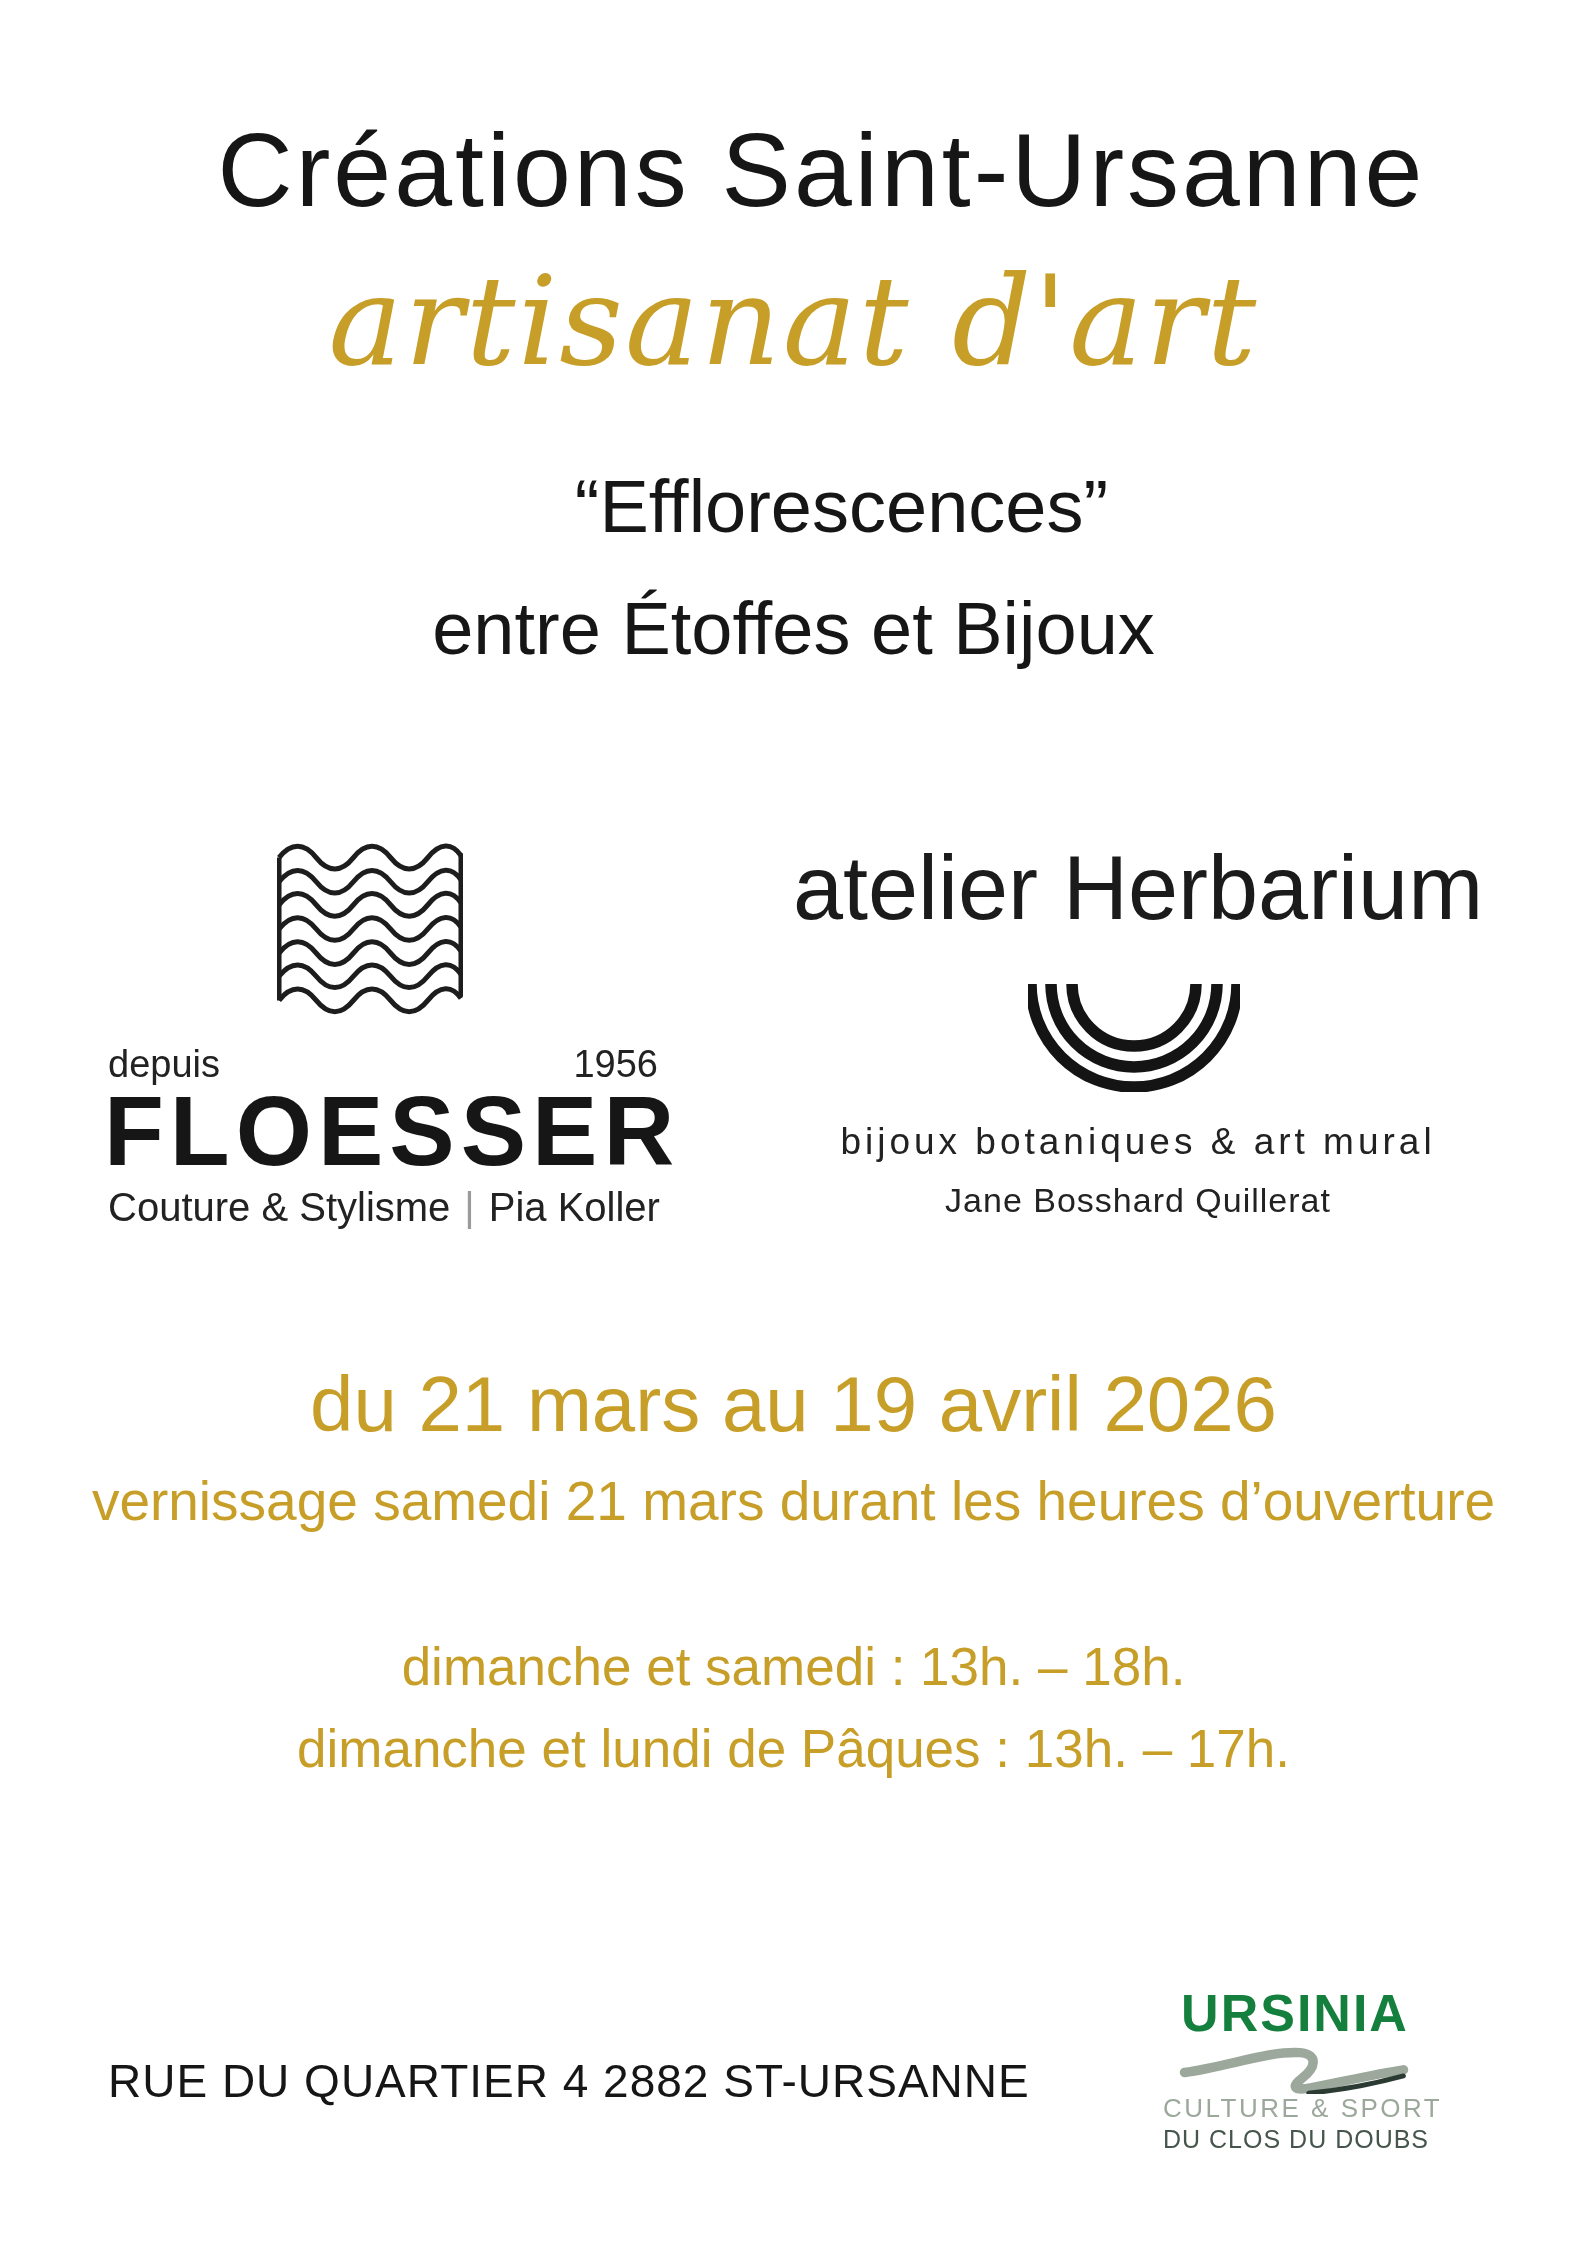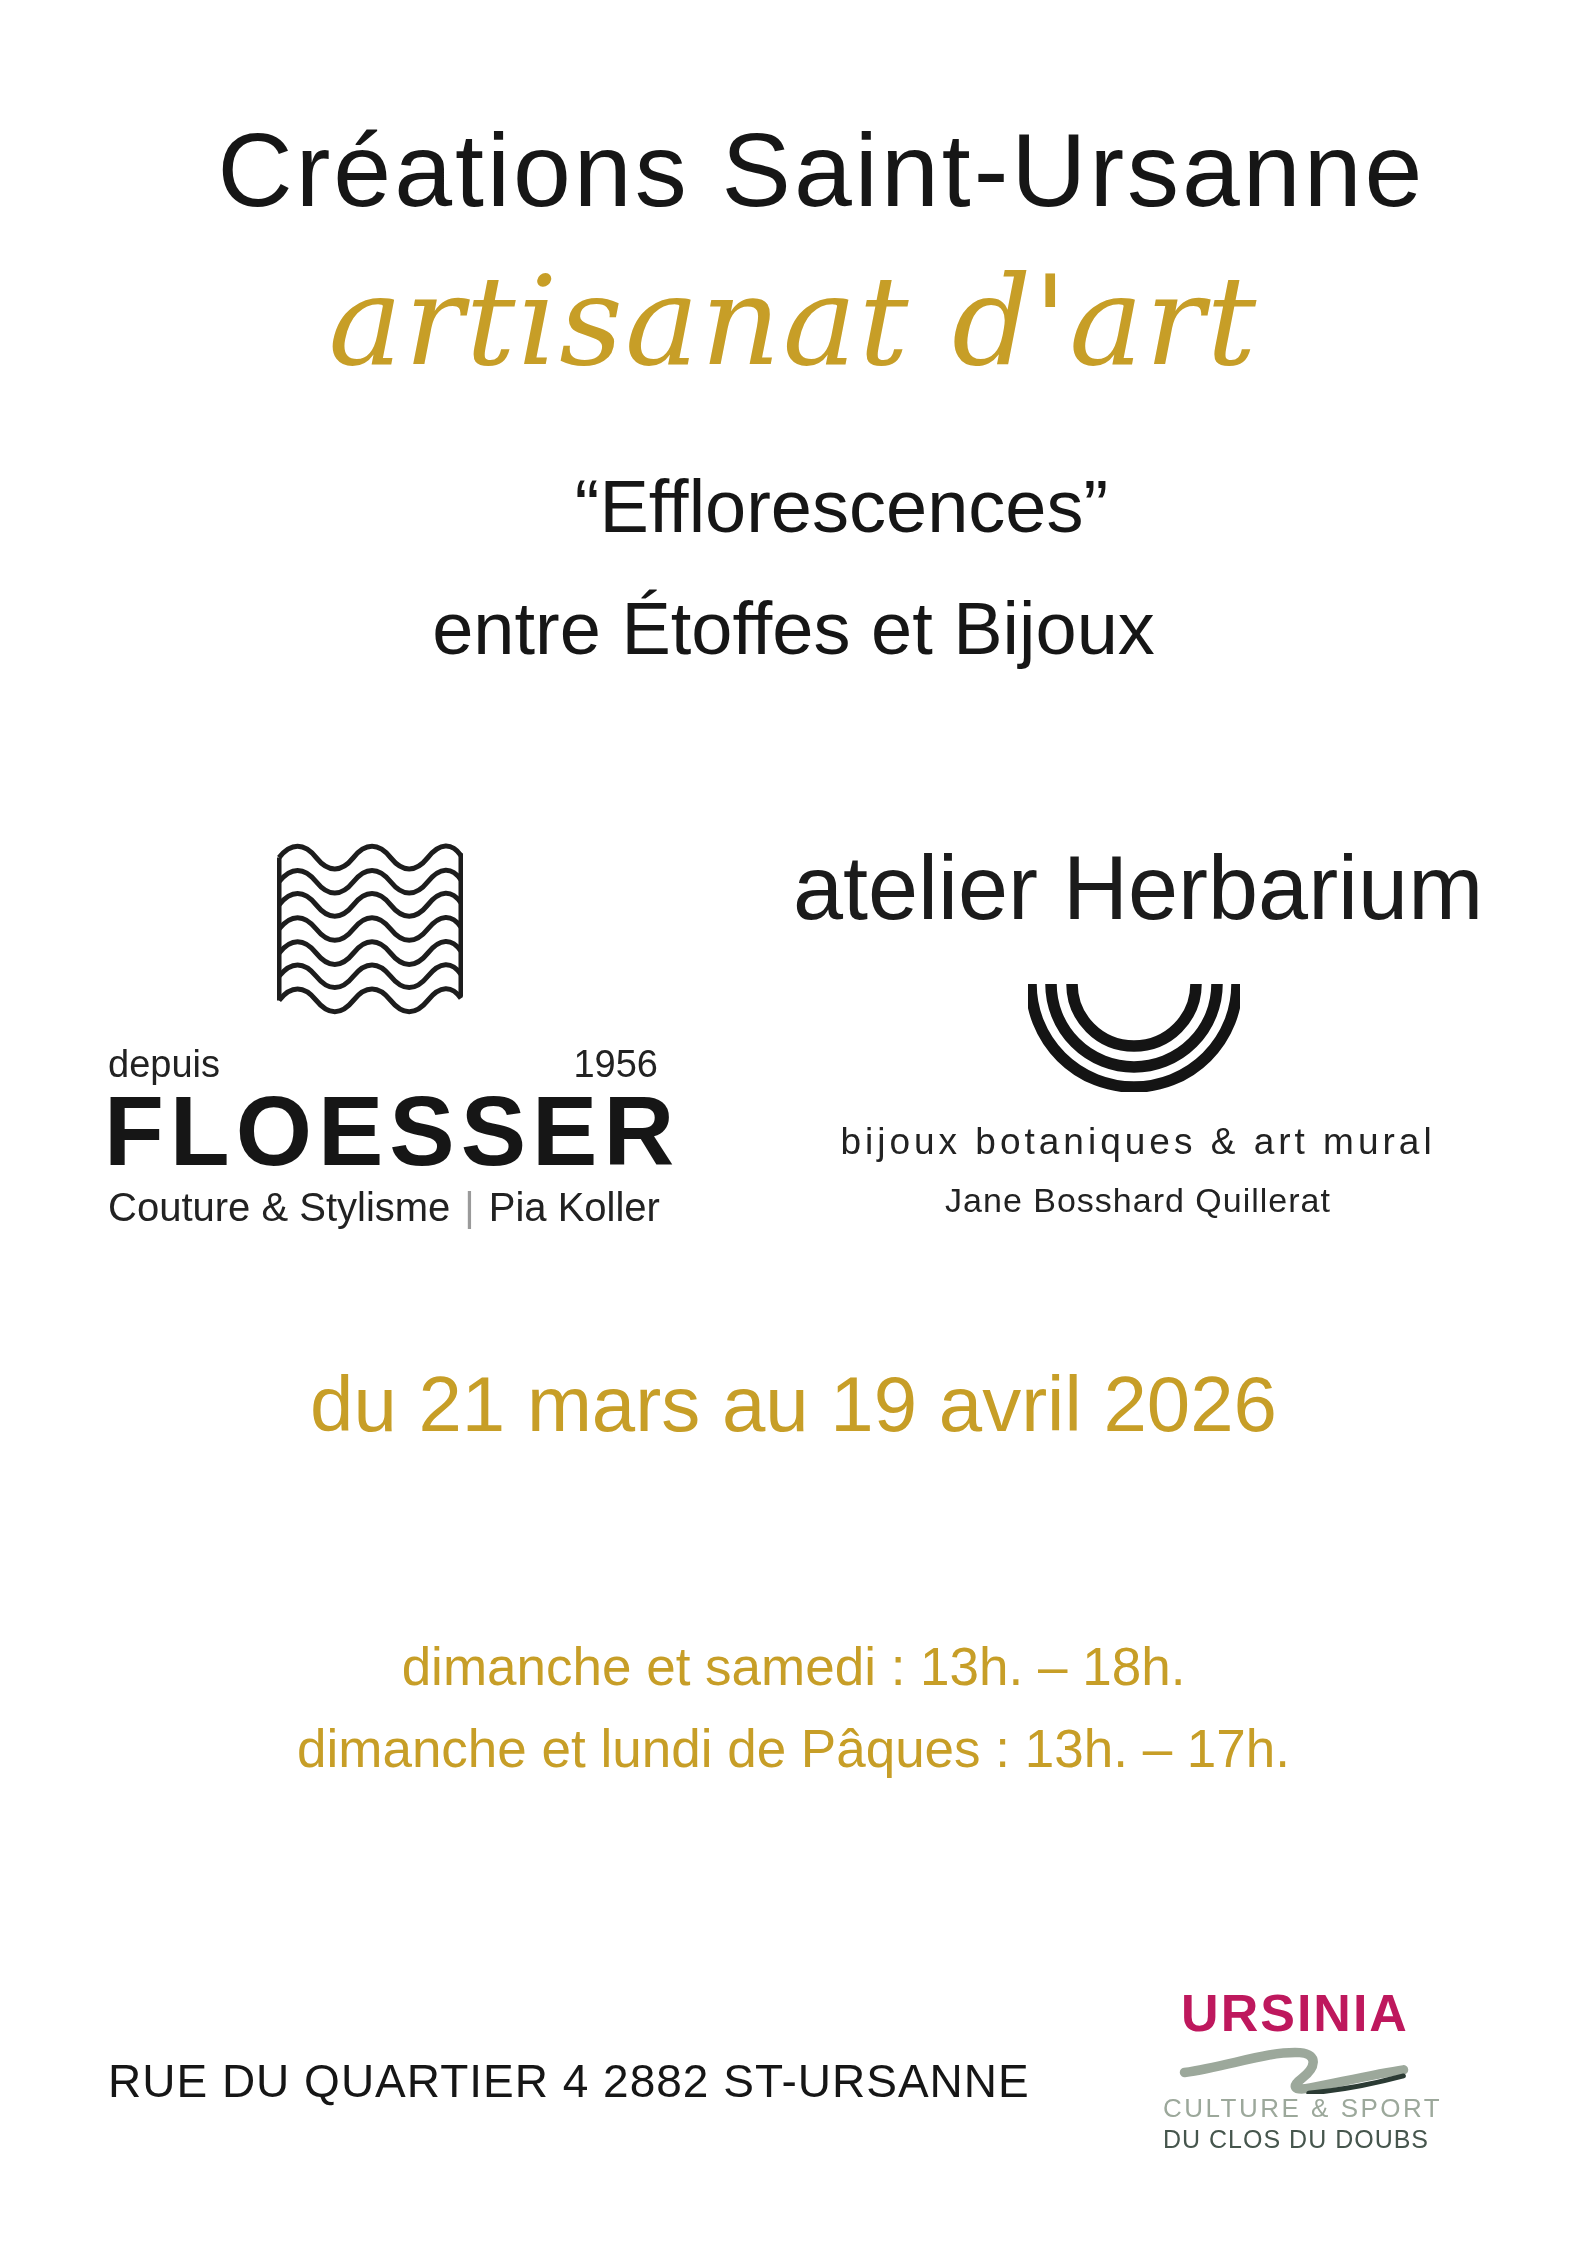--- a/index.html
+++ b/index.html
@@ -43,21 +43,21 @@
   .vernissage{top:1463px;font-size:55px;line-height:1.4;}
   .hours1{top:1630px;font-size:53px;line-height:1.4;}
   .hours2{top:1712px;font-size:53px;line-height:1.4;}
 
   
   .venue-name{left:108px;top:1985px;font-size:46px;letter-spacing:1px;line-height:1.35;color:#161616;}
   .venue-address{left:108px;top:2050px;font-size:46px;letter-spacing:1px;line-height:1.35;color:#161616;white-space:nowrap;}
 
   
   .ursinia{left:1163px;top:1985px;width:264px;text-align:center;}
-  .ursinia-name{font-size:52px;font-weight:700;letter-spacing:2px;color:#be185d;line-height:1.1;}
+  .ursinia-name{font-size:52px;font-weight:700;letter-spacing:2px;color:#15803d;line-height:1.1;}
   .ursinia-wave{width:262px;height:50px;margin-top:2px;}
   .ursinia-line1{font-size:26px;letter-spacing:2.5px;color:#9ca89b;line-height:1.15;white-space:nowrap;}
   .ursinia-line2{font-size:25px;letter-spacing:1px;color:#46564d;font-weight:400;line-height:1.25;white-space:nowrap;}
 
   svg{display:block;}
 </style>
 </head>
 <body>
 
 <div id="poster">
@@ -94,20 +94,21 @@
     <svg viewBox="0 0 212 110" width="212" height="110" fill="none" stroke="#141414" stroke-width="11.5">
       <path d="M3,2 A103,103 0 0 0 209,2"></path>
       <path d="M23,2 A83,83 0 0 0 189,2"></path>
       <path d="M44,2 A62,62 0 0 0 168,2"></path>
     </svg>
   </div>
   <div class="abs herb-col herb-tagline">bijoux botaniques &amp; art mural</div>
   <div class="abs herb-col herb-artist">Jane Bosshard Quillerat</div>
 
   <div class="abs center gold period">du 21 mars au 19 avril 2026</div>
+  <div class="abs center gold vernissage">vernissage samedi 21 mars durant les heures d’ouverture</div>
   <div class="abs center gold hours1">dimanche et samedi : 13h. – 18h.</div>
   <div class="abs center gold hours2">dimanche et lundi de Pâques : 13h. – 17h.</div>
 
   <div class="abs venue-address">RUE DU QUARTIER 4 2882 ST-URSANNE</div>
 
   <div class="abs ursinia">
     <div class="ursinia-name">URSINIA</div>
     <div class="ursinia-wave">
       <svg viewBox="0 0 262 58" width="262" height="50" fill="none">
         <path d="M4,33 C55,26 100,8 138,10 C160,12 156,28 140,40 C128,49 130,55 150,51 C195,42 230,34 258,30" stroke="#9CA89B" stroke-width="11" stroke-linecap="round"></path>

